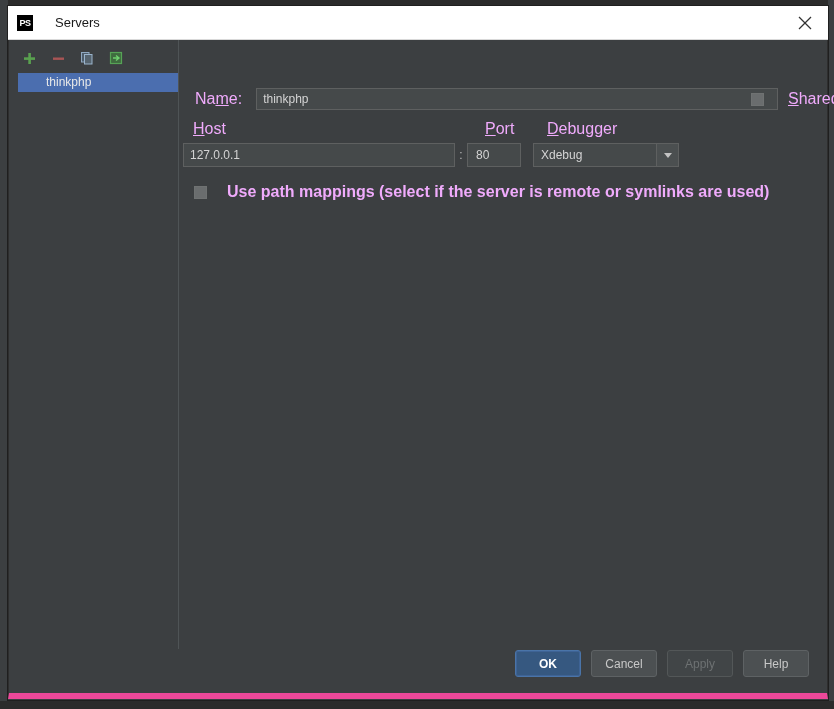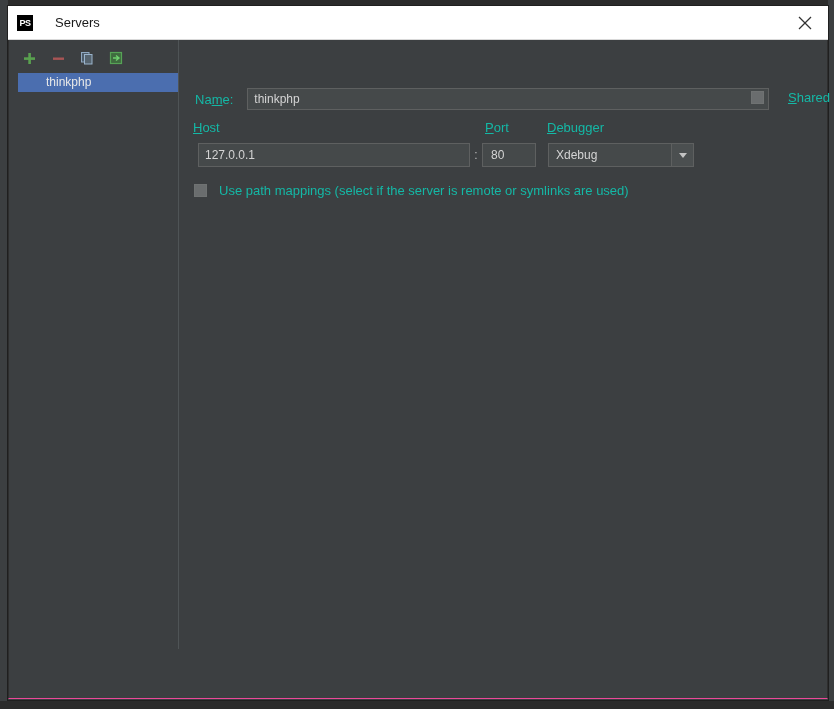--- a/index.html
+++ b/index.html
@@ -107,21 +107,21 @@
   }
   .close-btn svg { display: block; }
 
   
   .dlg-body {
     position: relative;
     height: 659px;
     background: #3c3f41;
     border-left: 1px solid #2e2e2e;
     border-right: 1px solid #2e2e2e;
-    border-bottom: 1px solid #ec4899;
+    border-bottom: 6px solid #ec4899;
     box-sizing: border-box;
   }
 
   
   .left-panel {
     position: absolute;
     left: 0; top: 0;
     width: 169px;
     height: 609px;
   }
@@ -182,22 +182,22 @@
     height: 609px;
   }
 
   .row {
     position: absolute;
     display: flex;
     align-items: center;
   }
 
   .lbl {
-    color: #14b8a6;
-    font-size: 13px;
+    color: #f0abfc;
+    font-size: 16px;
     white-space: nowrap;
   }
   .lbl u { text-decoration: underline; }
 
   .textfield {
     background: #45494a;
     border: 1px solid #5e6060;
     color: #d4d4d4;
     font-size: 12px;
     font-family: "Liberation Sans", sans-serif;
@@ -382,35 +382,41 @@
         <div class="row" style="left:14px; top:80px;">
           <span class="lbl"><u>H</u><span>ost</span></span>
         </div>
         <div class="row" style="left:306px; top:80px;">
           <span class="lbl"><u>P</u><span>ort</span></span>
         </div>
         <div class="row" style="left:368px; top:80px;">
           <span class="lbl"><u>D</u><span>ebugger</span></span>
         </div>
 
-        <div class="row" style="left:19px; top:103px;">
+        <div class="row" style="left:4px; top:103px;">
           <input class="textfield" style="width: 272px; height: 24px;" type="text" value="127.0.0.1">
           <span class="colon">:</span>
           <input class="textfield" style="width: 54px; height: 24px; padding-left: 8px;" type="text" value="80">
           <div class="combo" style="margin-left:12px; width:146px;">
             <span class="combo-text">Xdebug</span>
             <span class="combo-arrow">
                 <i></i>
               </span>
           </div>
         </div>
 
         <div class="row" style="left:15px; top:143px;">
           <span class="cbox"></span>
-          <span class="lbl" style="margin-left:12px;">Use path mappings (select if the server is remote or symlinks are used)</span>
+          <span class="lbl" style="margin-left:20px;font-weight:bold;">Use path mappings (select if the server is remote or symlinks are used)</span>
         </div>
 
       </div>
 
+      <div class="btnbar">
+        <div class="btn default">OK</div>
+        <div class="btn">Cancel</div>
+        <div class="btn disabled">Apply</div>
+        <div class="btn">Help</div>
+      </div>
 
     </div>
   </div>
 </div>
 
 </body></html>

